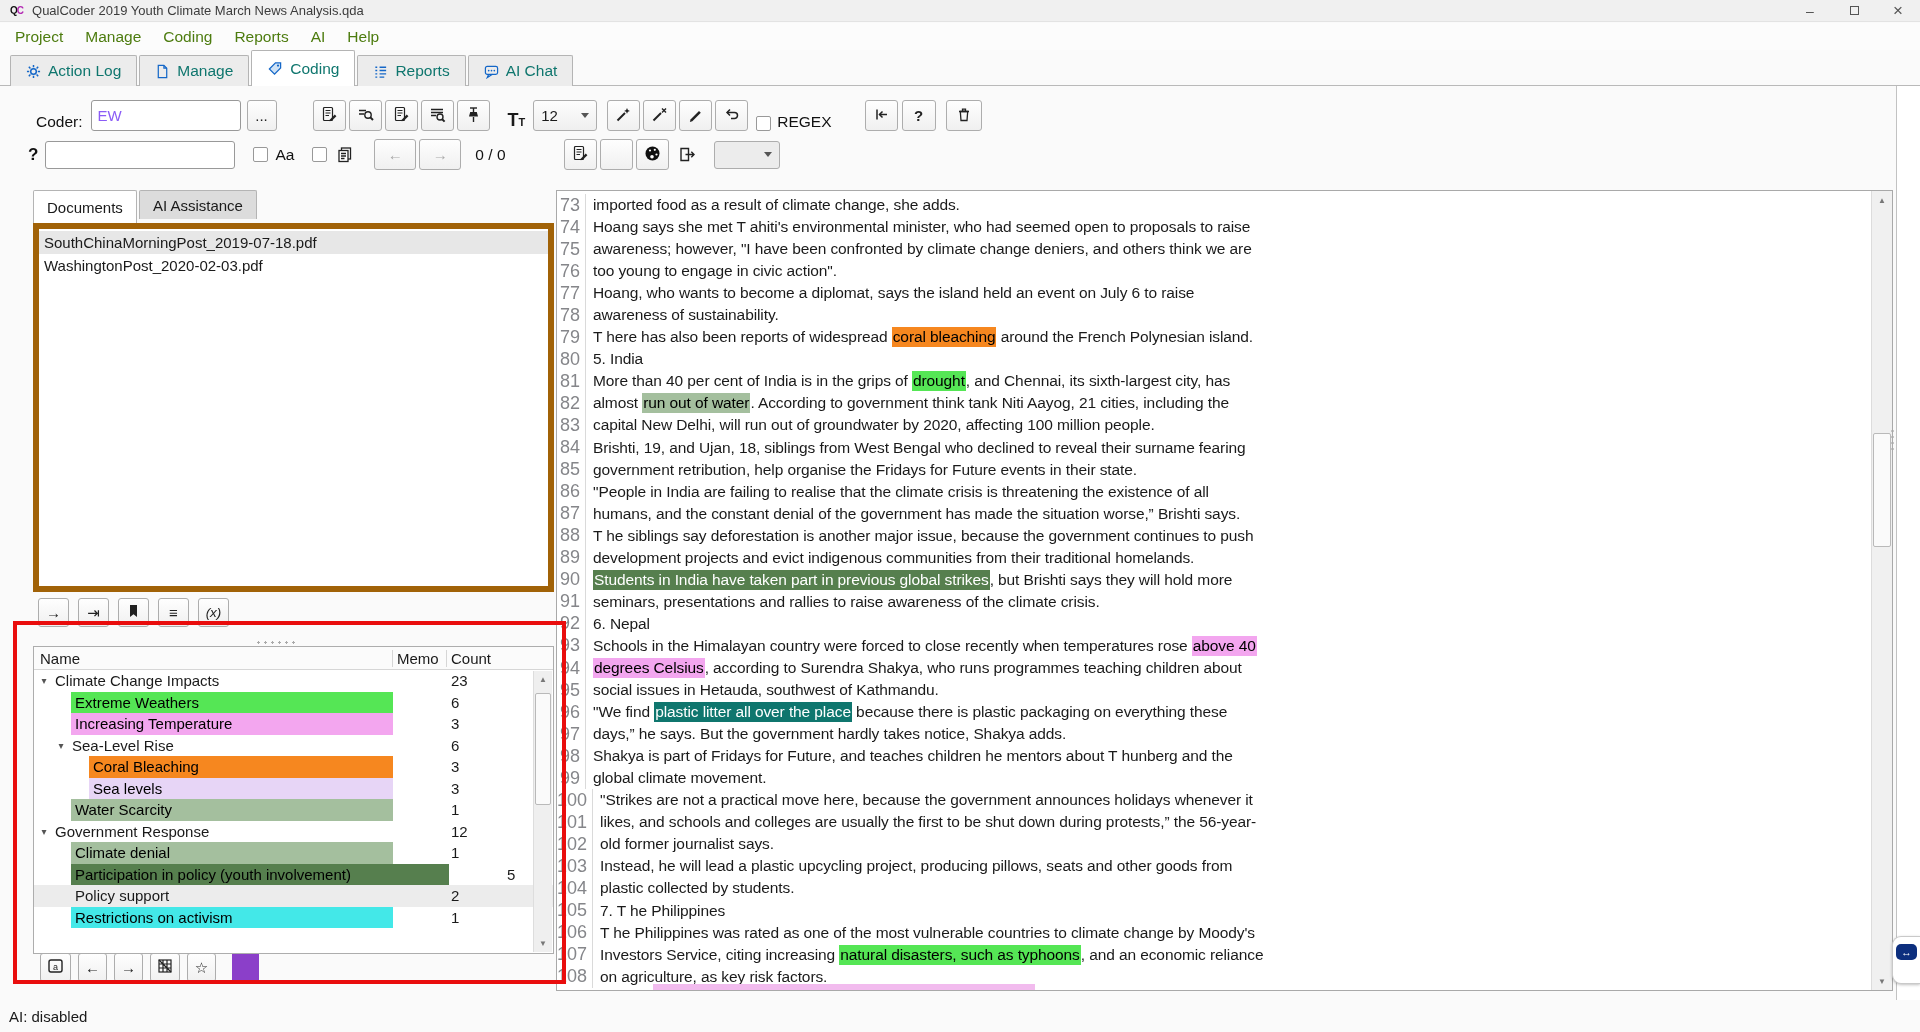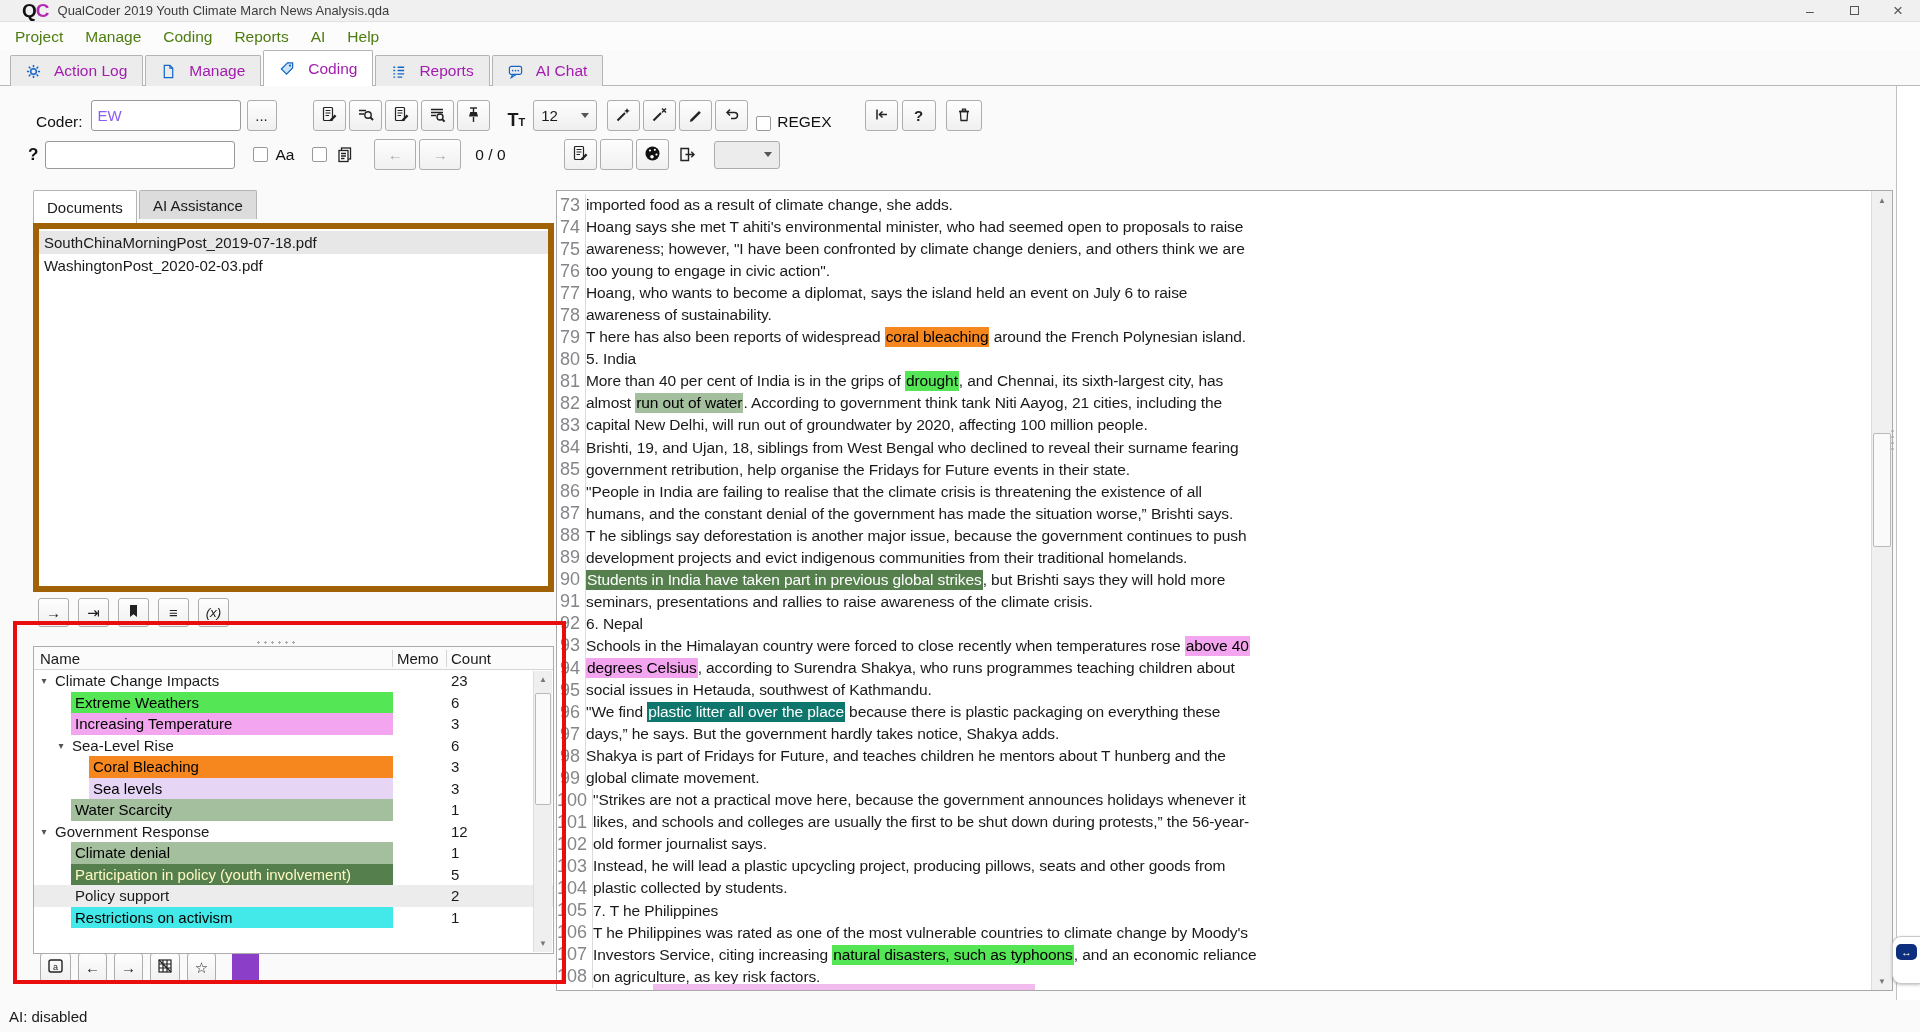--- a/index.html
+++ b/index.html
@@ -3,38 +3,38 @@
 <meta charset="utf-8">
 <style>
   * { margin:0; padding:0; box-sizing:border-box; }
   html,body { width:1920px; height:1032px; }
   body { position:relative; overflow:hidden; background:#fafafa; color:#1a1a1a;
          font-family:"Liberation Sans", sans-serif; }
 
   
   .titlebar { position:absolute; top:0; left:0; right:0; height:22px; background:#f0f0f0;
               border-bottom:1px solid #e3e3e3; display:flex; align-items:center; }
-  .qc-logo { margin-left:22px; font-size:19px; font-weight:bold; letter-spacing:-1px; }
+  .qc-logo { margin-left:10px; font-size:10px; font-weight:bold; letter-spacing:-1px; }
   .qc-logo .q { color:#111; } .qc-logo .c { color:#b32ab3; }
   .title-text { margin-left:9px; font-size:13px; color:#3c3c3c; }
   .win-controls { margin-left:auto; display:flex; height:100%; }
   .win-btn { width:44px; height:100%; display:flex; align-items:center; justify-content:center;
              color:#555; font-size:14px; }
   .max-glyph { width:9px; height:9px; border:1px solid #555; display:inline-block; }
 
   
   .menubar { position:absolute; top:23px; left:0; right:0; height:27px; background:#fcfcfc;
              display:flex; align-items:center; padding-left:4px; }
   .menu-item { padding:3px 11px; font-size:15.5px; color:#4d7c0f; }
 
   
   .tabbar { position:absolute; top:50px; left:10px; height:36px; display:flex; align-items:flex-end; z-index:3; }
-  .tab { display:flex; align-items:center; gap:13px; height:31px; padding:0 15px;
+  .tab { display:flex; align-items:center; gap:7px; height:31px; padding:0 15px;
          background:#ececec; border:1px solid #b4b4b4; border-bottom:none;
-         border-radius:2px 2px 0 0; font-size:15.5px; margin-right:2px; color:#a21caf; }
+         border-radius:2px 2px 0 0; font-size:15.5px; margin-right:2px; color:#0f766e; }
   .tab.active { background:#fff; height:36px; z-index:4; }
   .tab svg { display:block; }
   .tabline { position:absolute; top:85px; left:0; right:0; height:1px; background:#b9b9b9; z-index:1; }
 
   
   .fbtn { height:31px; min-width:33px; padding:0 6px; display:inline-flex; align-items:center;
           justify-content:center; background:linear-gradient(#fefefe,#f0f0f0);
           border:1px solid #adadad; border-radius:3px; font-size:15px; color:#222; }
   .fbtn.disabled { color:#aaa; }
   .tinput { border:1px solid #999; border-radius:3px; background:#fff; font-size:15px;
@@ -90,21 +90,21 @@
   
   .hdots { position:absolute; width:42px; height:5px;
            background:radial-gradient(circle, #a9a9a9 1px, transparent 1.3px); background-size:7px 5px; }
 
   
   .editor { position:absolute; top:190px; left:556px; width:1337px; height:801px;
             background:#fff; border:1px solid #a9a9a9; overflow:hidden; }
   .elines { position:absolute; top:3px; left:0; right:22px; }
   .eline { display:flex; height:22.06px; align-items:center; }
   .lnum { flex:0 0 28px; text-align:right; padding-right:5px; color:#85868a; font-size:18px; }
-  .ltext { flex:1; border-left:1px solid #dadada; font-size:15.5px;
+  .ltext { flex:1; border-left:1px solid #dadada; padding-left:7px; font-size:15.5px;
            white-space:pre; height:100%; display:flex; align-items:center; letter-spacing:-0.1px; }
   .hl { padding:1px 1px; }
   .vsb { position:absolute; top:0; right:0; bottom:0; width:21px; background:#f0f0f0; border-left:1px solid #dcdcdc; }
   .vsb .sb-arrow { height:18px; }
   .sliver { position:absolute; left:96px; top:793px; width:382px; height:6px; background:#f2bbee; }
 
   
   .rightstrip { position:absolute; top:86px; left:1896px; width:24px; height:914px; background:#fff;
                 border-left:1px solid #c2c2c2; }
   .vdots { position:absolute; left:1890px; top:428px; width:5px; height:26px;
@@ -441,21 +441,21 @@
         <span class="tname" style="margin-left: 0px; width: 342px;">Government Response</span>
         <span class="tmemo"></span>
         <span class="tcount">12</span>
       </div>
       <div class="trow">
         <span class="tname" style="margin-left: 37px; width: 322px; background: rgb(164, 191, 158); color: rgb(0, 0, 0);">Climate denial</span>
         <span class="tmemo"></span>
         <span class="tcount">1</span>
       </div>
       <div class="trow">
-        <span class="tname" style="margin-left: 37px; width: 322px; background: rgb(86, 127, 78); color: #fef9c3;">Participation in policy (youth involvement)</span>
+        <span class="tname" style="margin-left: 37px; width: 378px; background: rgb(86, 127, 78); color: #000000;">Participation in policy (youth involvement)</span>
         <span class="tmemo"></span>
         <span class="tcount">5</span>
       </div>
       <div class="trow selected">
         <span class="tname" style="margin-left: 37px; width: 322px;">Policy support</span>
         <span class="tmemo"></span>
         <span class="tcount">2</span>
       </div>
       <div class="trow">
         <span class="tname" style="margin-left: 37px; width: 322px; background: rgb(67, 232, 232); color: rgb(0, 0, 0);">Restrictions on activism</span>

